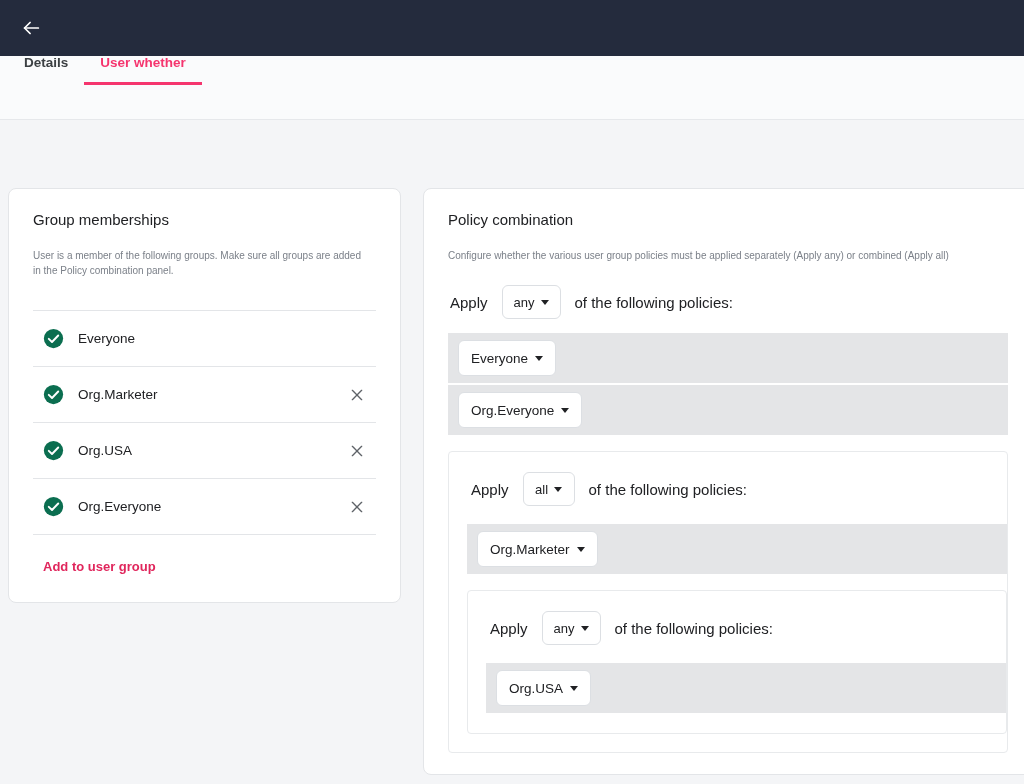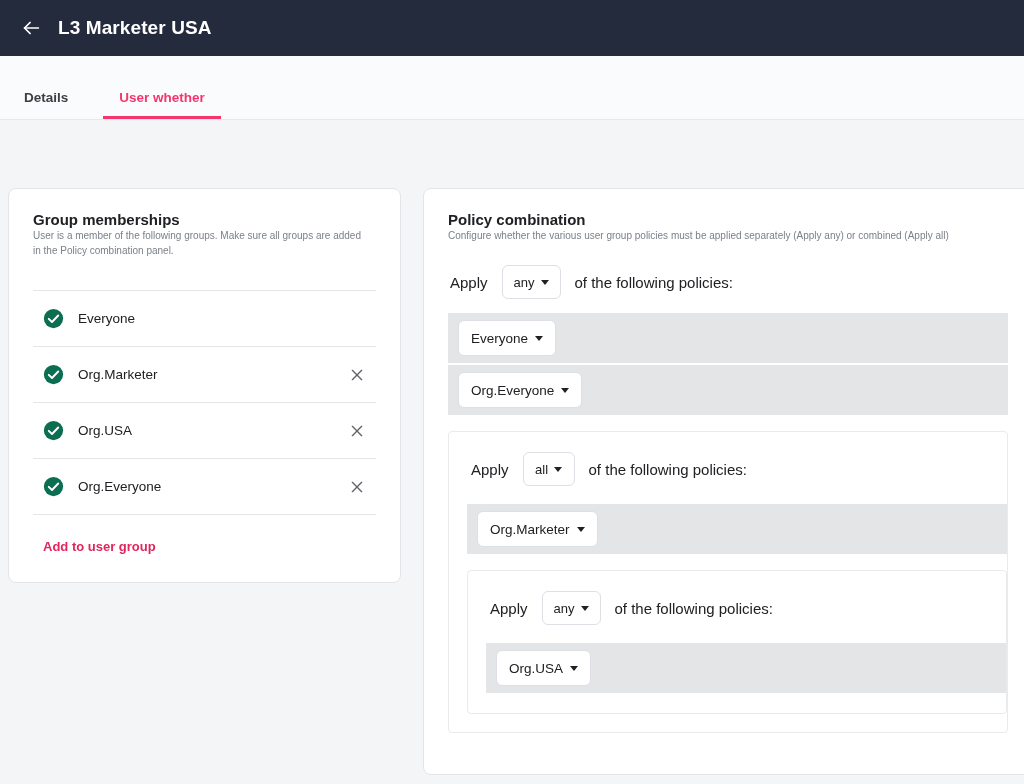--- a/index.html
+++ b/index.html
@@ -43,23 +43,22 @@
     letter-spacing: 0.1px;
     white-space: nowrap;
   }
 
   
   .tabstrip {
     background: #fafbfc;
     height: 64px;
     border-bottom: 1px solid #e6e8eb;
     display: flex;
-    align-items: flex-end;
+    align-items: flex-start;
     padding: 0 8px;
-    gap: 19px;
   }
   .tab {
     font-size: 13.5px;
     font-weight: bold;
     color: #3c4043;
     padding: 0 16px 12px 16px;
     cursor: pointer;
     border-bottom: 3px solid transparent;
     line-height: 1;
     white-space: nowrap;
@@ -94,23 +93,23 @@
     left: 423px;
     top: 68px;
     width: 610px;  
     height: 587px;
     padding: 22px 24px 20px 24px;
     overflow: hidden;
   }
 
   .card-title {
     font-size: 15px;
-    font-weight: bold;
-    color: #202124;
-    margin-bottom: 0;
+    font-weight: normal;
+    color: #202124;
+    margin-bottom: 20px;
   }
   .card-desc {
     font-size: 10px;
     color: #7b8089;
     line-height: 1.5;
     max-width: 335px;
   }
   .card-right .card-desc {
     max-width: none;
     white-space: nowrap;
@@ -238,21 +237,20 @@
 
 <div class="app-header">
   <div class="back-btn">
     <span>
       <svg width="22" height="22" viewBox="0 0 24 24" fill="none" stroke="#ffffff" stroke-width="1.9" stroke-linecap="round" stroke-linejoin="round">
         <line x1="20" y1="12" x2="5" y2="12"></line>
         <polyline points="11,6 5,12 11,18"></polyline>
       </svg>
     </span>
   </div>
-  <div class="app-title">L3 Marketer USA</div>
 </div>
 
 <div class="tabstrip">
   <div class="tab">Details</div>
   <div class="tab active">User whether</div>
 </div>
 
 <div class="canvas">
 
   <div class="card card-left">

